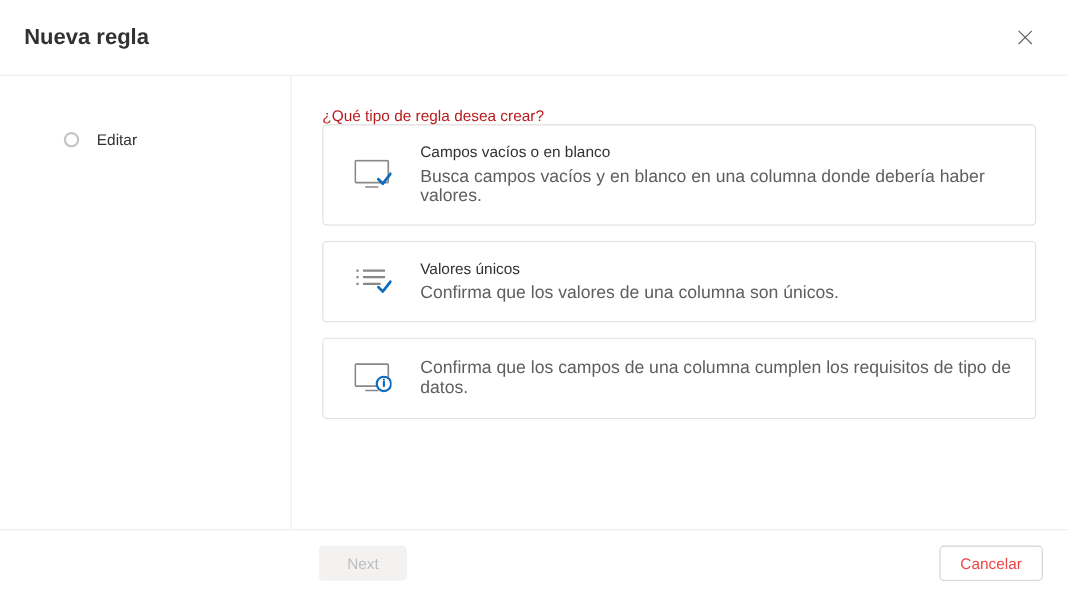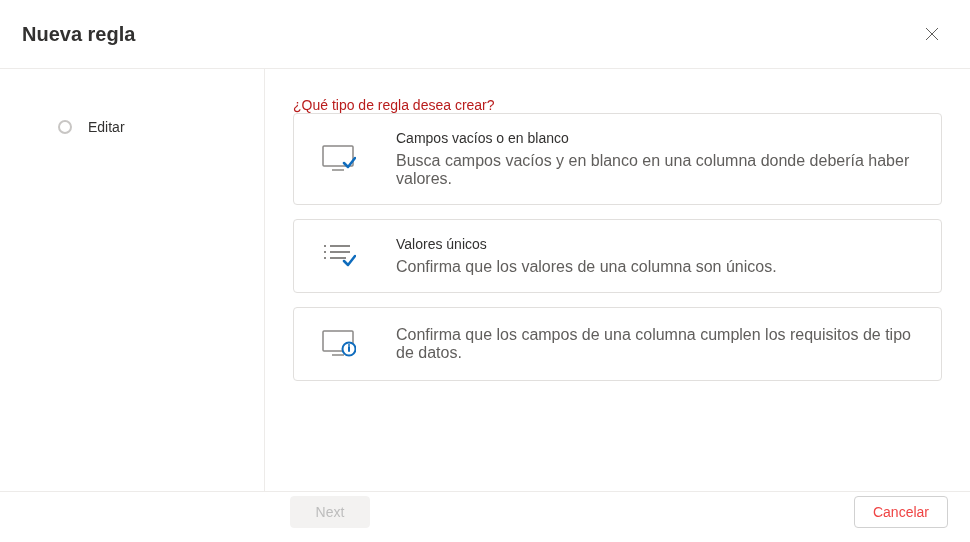--- a/index.html
+++ b/index.html
@@ -104,21 +104,21 @@
       padding: 28px 28px 20px 28px;
       overflow: auto;
     }
     .content-title {
       font-size: 14px;
       color: #b91c1c;
     }
     .option-card {
       display: flex;
       align-items: center;
-      gap: 36px;
+      gap: 22px;
       padding: 16px 18px;
       border: 1px solid #e1dfdd;
       border-radius: 4px;
       margin-bottom: 14px;
       cursor: pointer;
       background: #fff;
     }
     .option-icon {
       width: 48px;
       height: 40px;
@@ -139,21 +139,21 @@
       color: #323130;
     }
     .option-desc {
       font-size: 16px;
       color: #605e5c;
     }
     .footer {
       display: flex;
       align-items: center;
       justify-content: space-between;
-      padding: 4px 22px 14px 290px;
+      padding: 14px 22px 14px 290px;
       border-top: 1px solid #edebe9;
     }
     .btn {
       padding: 6px 18px;
       font-size: 14px;
       border-radius: 4px;
       cursor: pointer;
       font-family: inherit;
       min-width: 80px;
       height: 32px;

